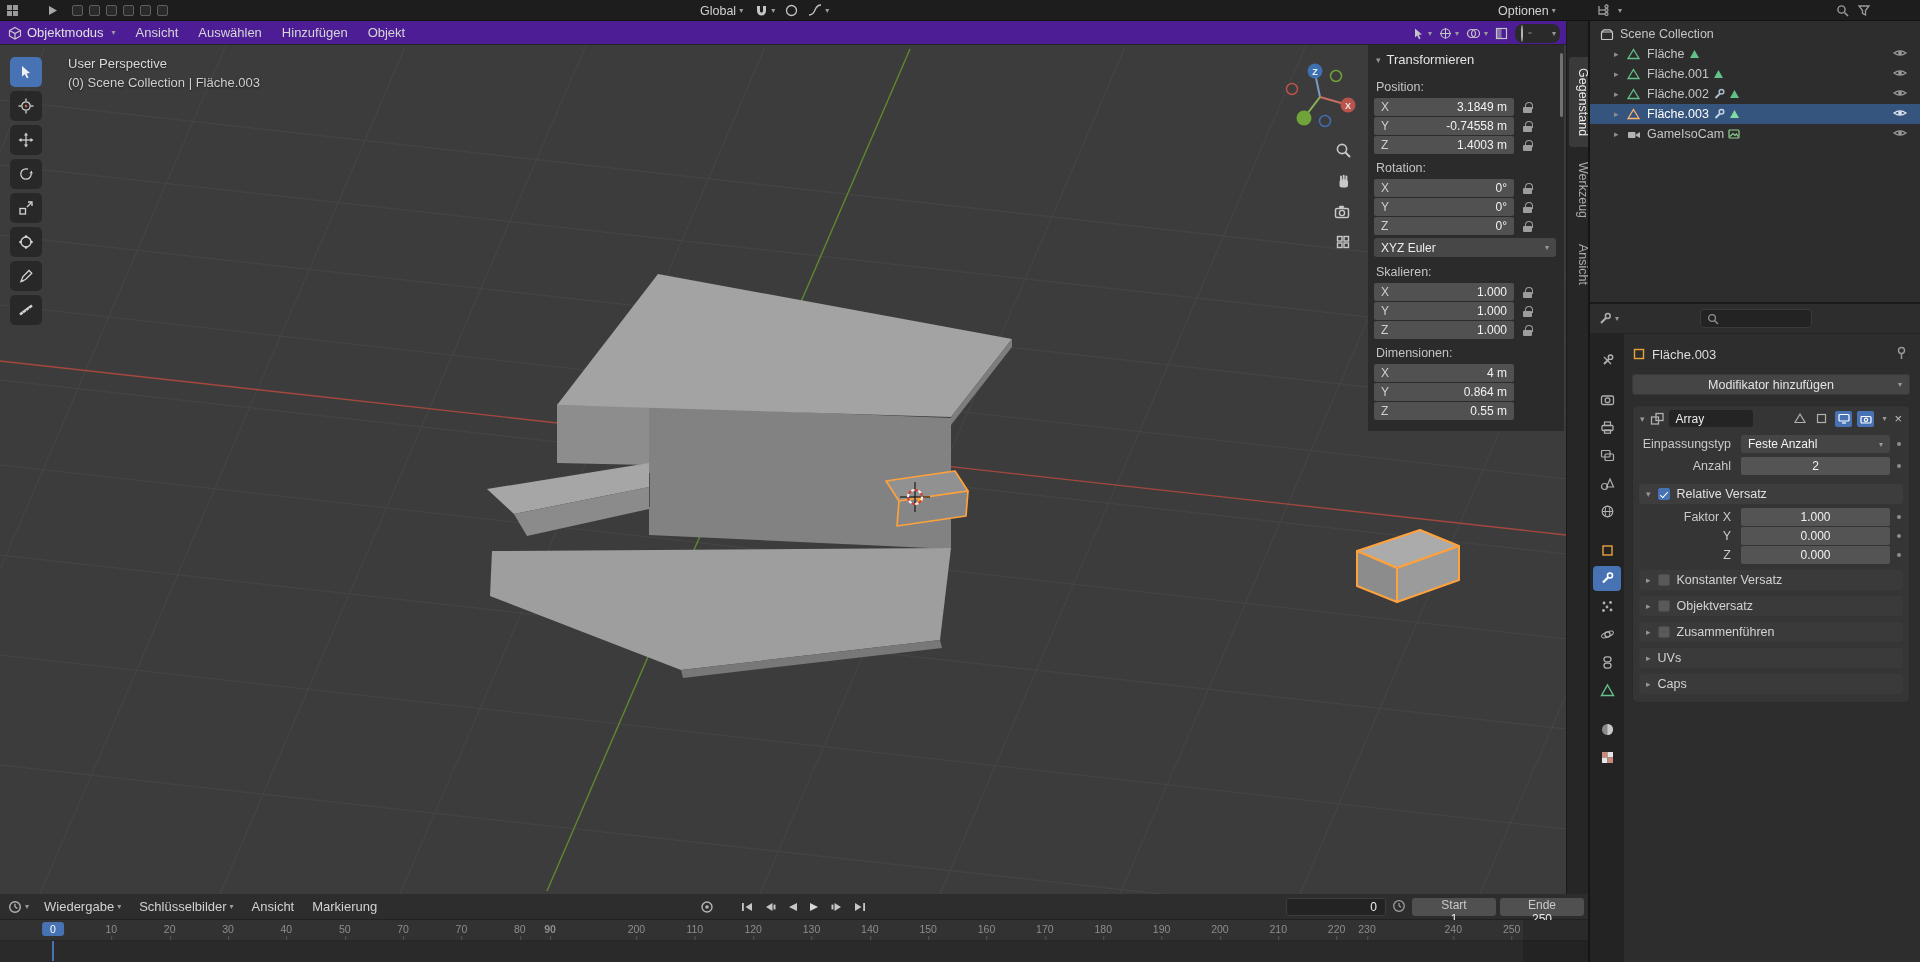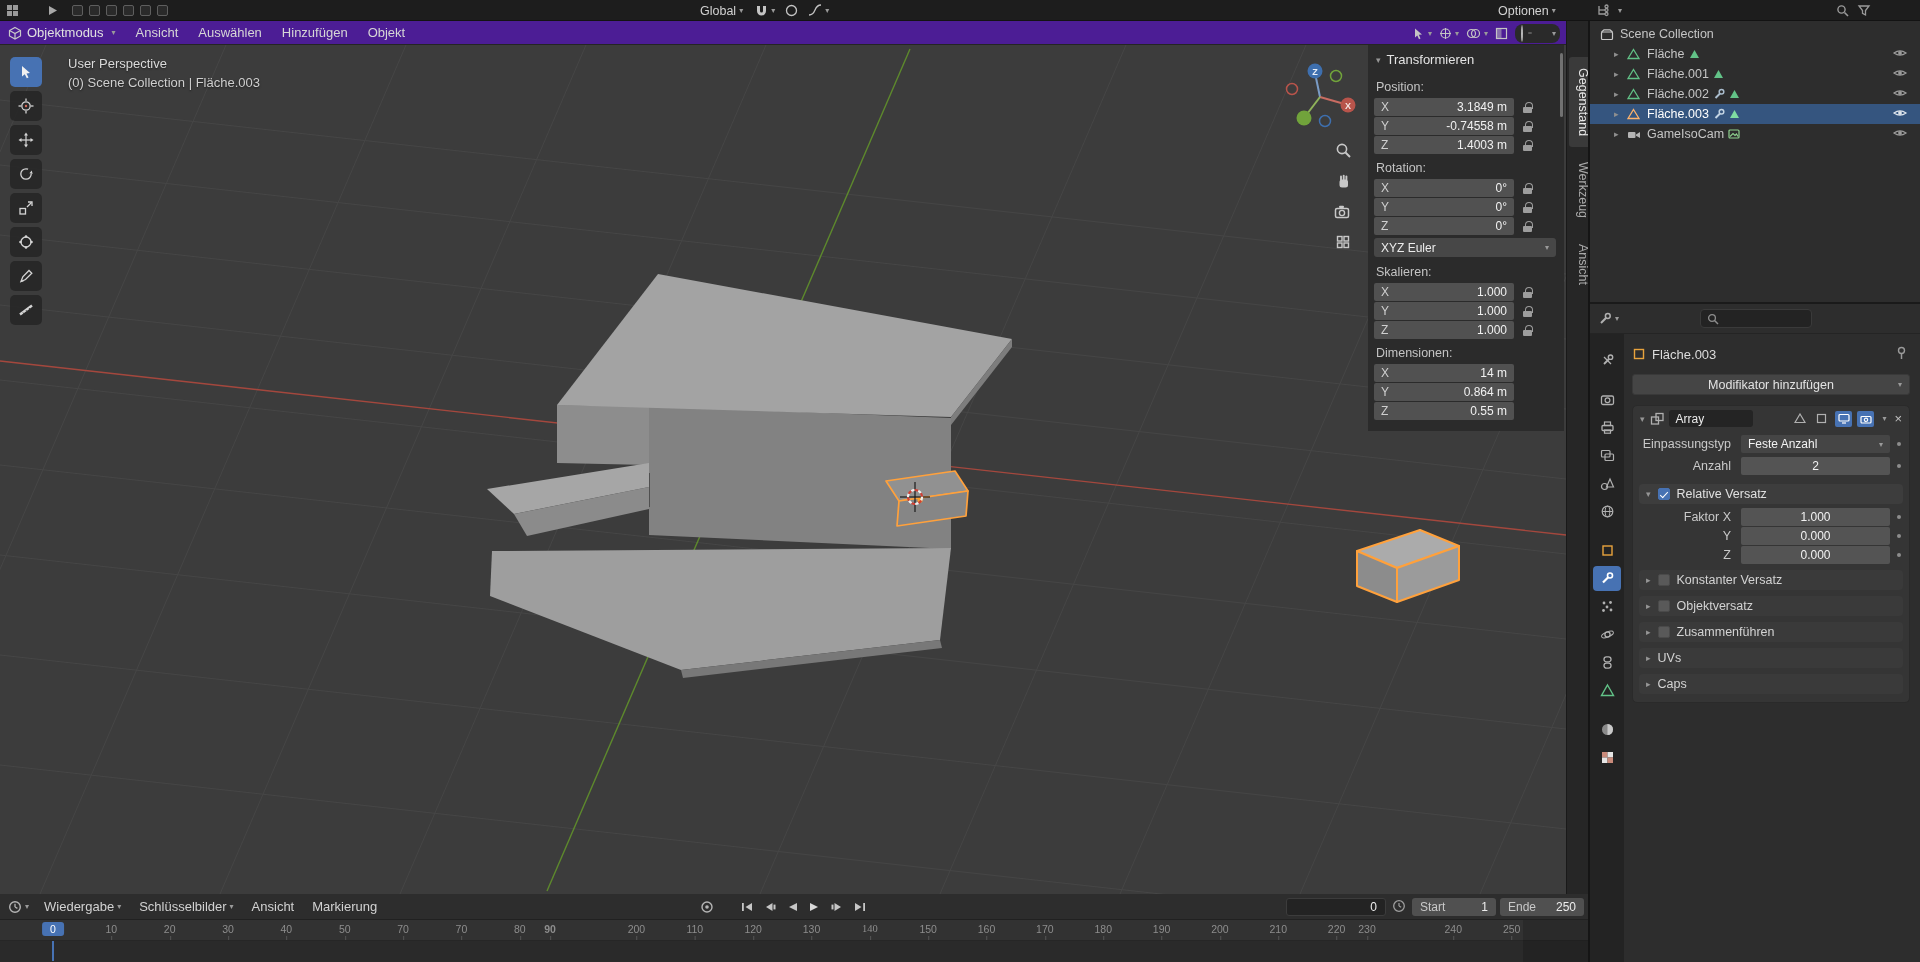--- a/index.html
+++ b/index.html
@@ -79,21 +79,21 @@
   .tl-menu { padding:0 9px; color:#d2d2d2; display:flex; align-items:center; }
   .tl-transport { position:absolute; left:740px; top:0; height:26px; display:flex; align-items:center; gap:9px; }
   .tl-rec { position:absolute; left:700px; top:0; height:26px; display:flex; align-items:center; }
   .tbtn { display:flex; align-items:center; justify-content:center; }
   .tl-frame { position:absolute; left:1286px; top:4px; width:100px; height:18px; background:#232323;
               border:1px solid #3c3c3c; border-radius:3px; color:#ededed; font-size:12px;
               display:flex; align-items:center; justify-content:flex-end; padding:0 8px; }
   .tl-clock { position:absolute; left:1392px; top:5px; }
   .tl-range { position:absolute; top:4px; height:18px; background:#505050; border-radius:3px;
               display:flex; align-items:center; justify-content:space-between; padding:0 8px;
-              font-size:12px; color:#ededed; }
+              font-size:12px; color:#ededed;flex-direction:column; }
   .tl-ruler { position:relative; height:21px; background:#323232; border-bottom:1px solid #262626; overflow:hidden; }
   .tick { position:absolute; top:3px; transform:translateX(-50%); font-size:10.5px; color:#8d8d8d; }
   .tick::after { content:""; position:absolute; left:50%; top:13px; width:1px; height:5px; background:#565656; }
   .ph-chip { position:absolute; left:53px; top:2px; transform:translateX(-50%); background:#4772b3; color:#fff;
              font-size:10.5px; padding:1px 8px; border-radius:3px; z-index:2; }
   .tl-body { position:relative; height:20px; background:#2a2a2a; }
   .ph-line { position:absolute; left:52px; top:0; width:2px; height:20px; background:#4772b3; }
   .tl-shade { position:absolute; left:1523px; top:26px; right:0; bottom:0; background:rgba(0,0,0,.15); }
 
   
@@ -554,21 +554,21 @@
             <span class="np-axis">Z</span>
             <span>1.000</span>
           </div>
         <span class="lock"></span>
       </div>
 
       <div class="np-sec">Dimensionen:</div>
       <div class="np-row">
         <div class="np-field">
             <span class="np-axis">X</span>
-            <span>14 m</span>
+            <span>4 m</span>
           </div>
       </div>
       <div class="np-row">
         <div class="np-field">
             <span class="np-axis">Y</span>
             <span>0.864 m</span>
           </div>
       </div>
       <div class="np-row">
         <div class="np-field">
@@ -679,21 +679,21 @@
         <span class="tick" style="left: 286.384px;">40</span>
         <span class="tick" style="left: 344.73px;">50</span>
         <span class="tick" style="left: 403.076px;">70</span>
         <span class="tick" style="left: 461.422px;">70</span>
         <span class="tick" style="left: 519.768px;">80</span>
         <span class="tick" style="left: 550px; font-weight: bold;">90</span>
         <span class="tick" style="left: 636.46px;">200</span>
         <span class="tick" style="left: 694.806px;">110</span>
         <span class="tick" style="left: 753.152px;">120</span>
         <span class="tick" style="left: 811.498px;">130</span>
-        <span class="tick" style="left: 869.844px; font-family: Liberation Serif, serif;">140</span>
+        <span class="tick" style="left: 869.844px;">140</span>
         <span class="tick" style="left: 928.19px;">150</span>
         <span class="tick" style="left: 986.536px;">160</span>
         <span class="tick" style="left: 1044.88px;">170</span>
         <span class="tick" style="left: 1103.23px;">180</span>
         <span class="tick" style="left: 1161.57px;">190</span>
         <span class="tick" style="left: 1219.92px;">200</span>
         <span class="tick" style="left: 1278.27px;">210</span>
         <span class="tick" style="left: 1336.61px;">220</span>
         <span class="tick" style="left: 1367px;">230</span>
         <span class="tick" style="left: 1453.3px;">240</span>

